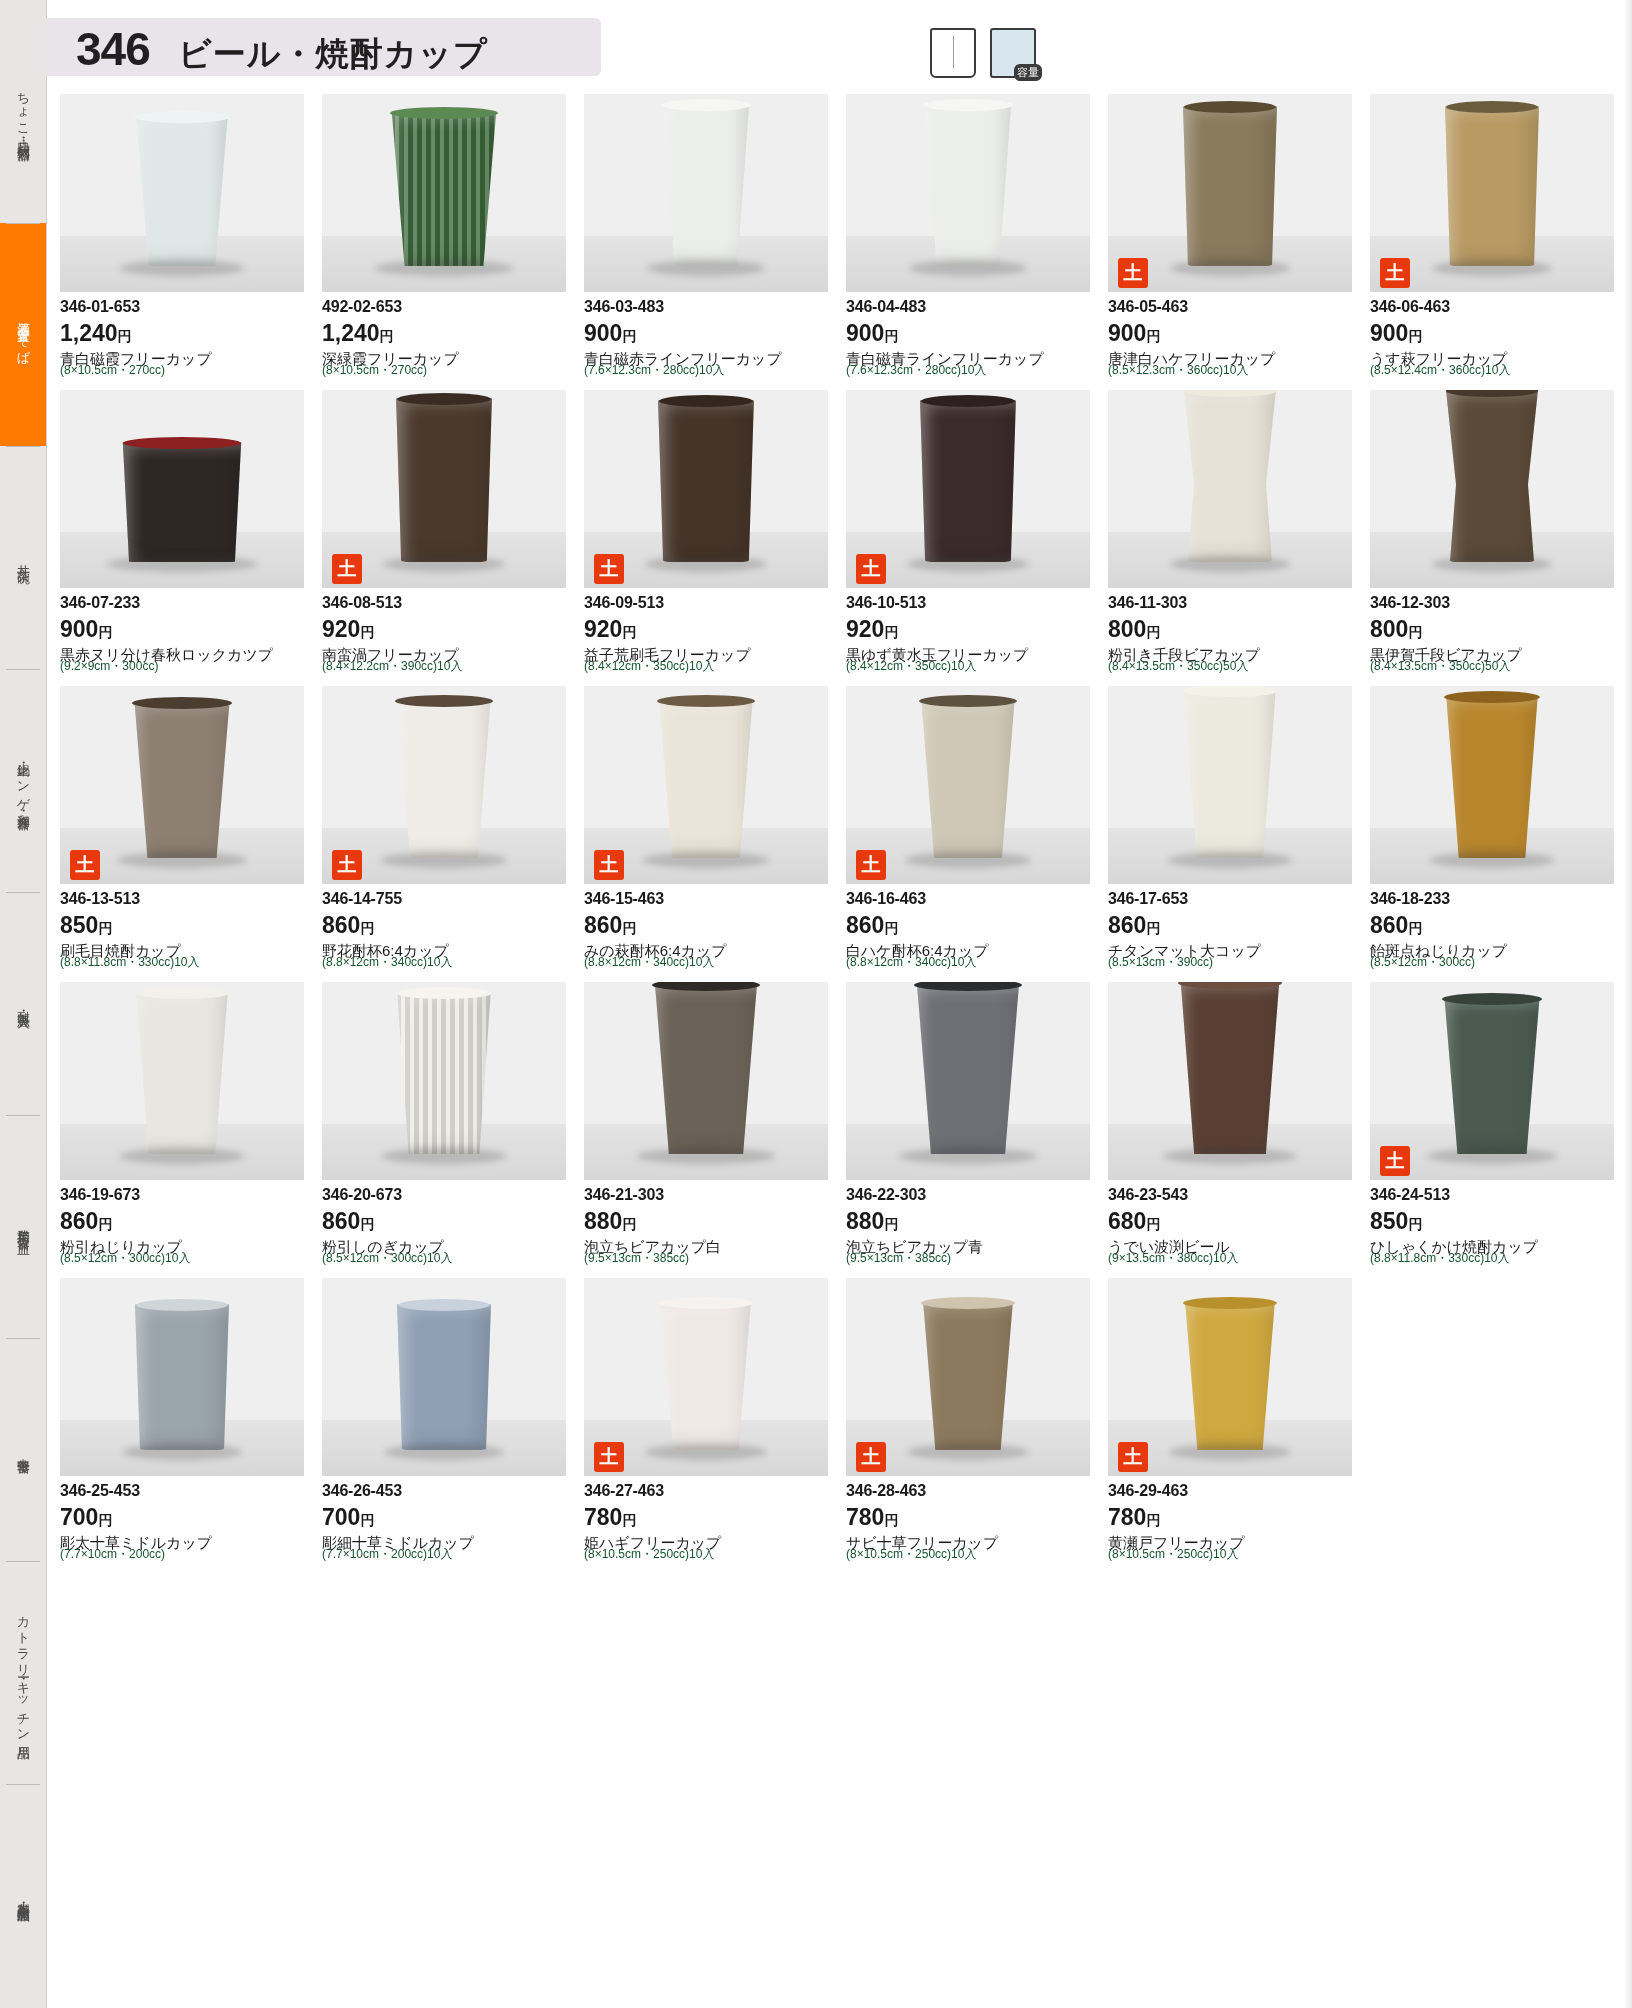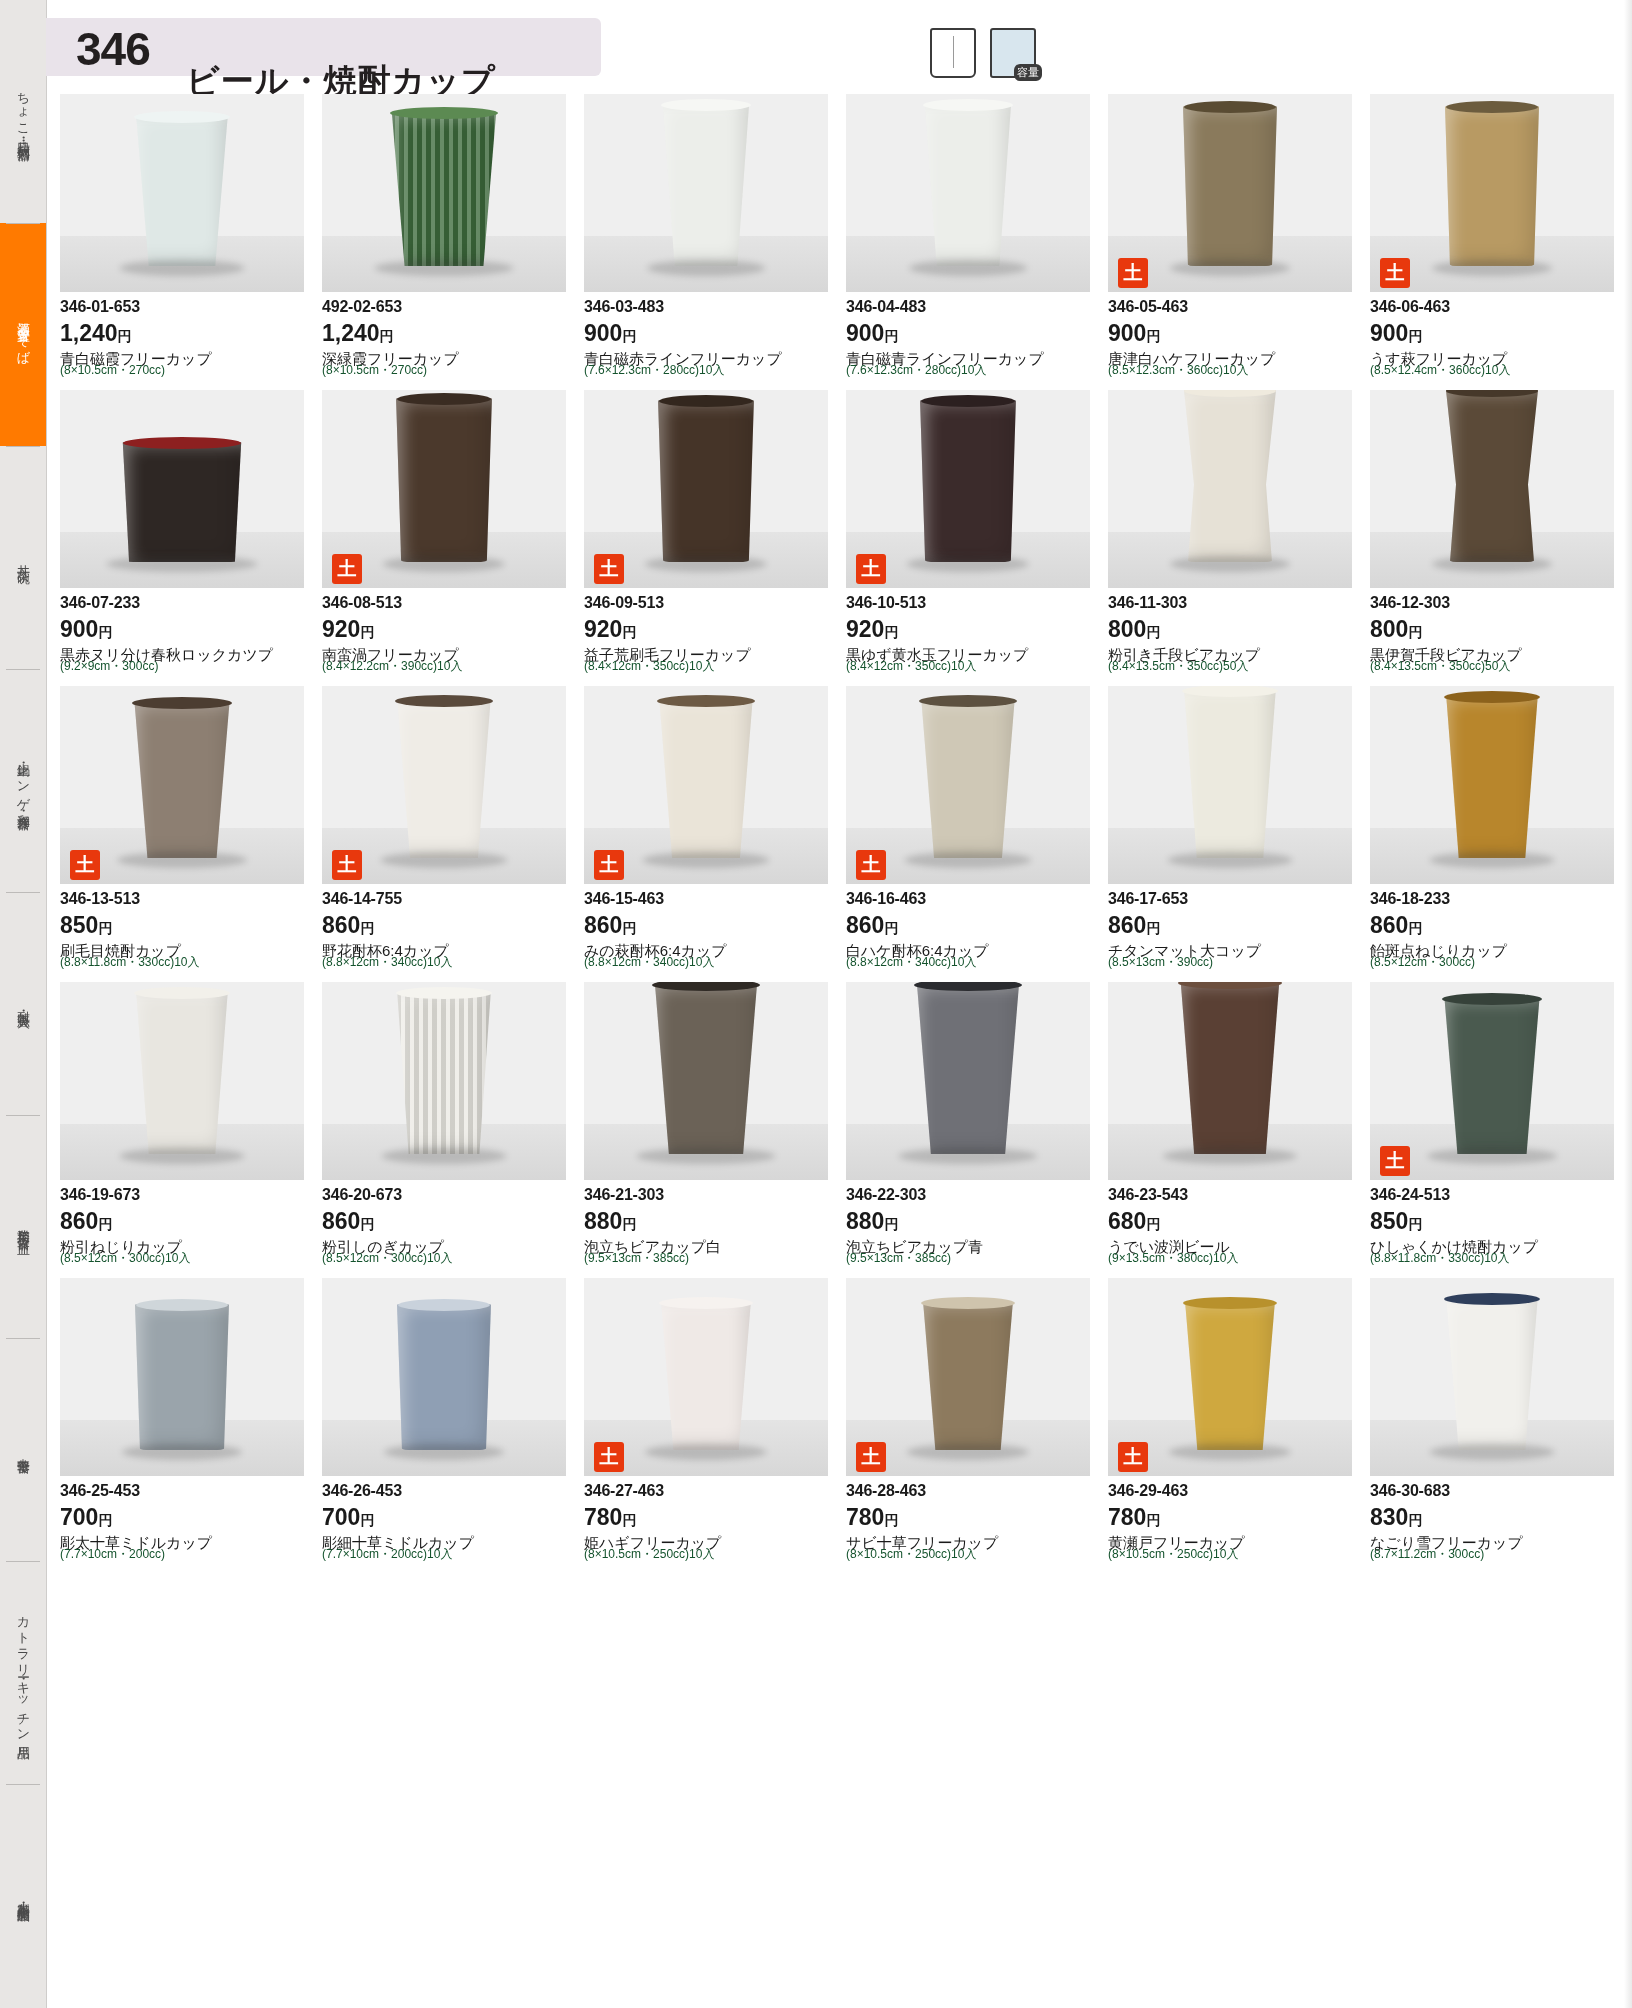--- a/index.html
+++ b/index.html
@@ -37,24 +37,23 @@
     position:absolute;left:0;top:18px;width:555px;height:58px;
     background:#e9e3ea;
     border-radius:0 6px 6px 0;
   }
   #page-number{
     position:absolute;left:30px;top:22px;
     font-size:46px;font-weight:bold;color:#231f20;
     letter-spacing:-1px;
   }
   #header-title{
-    position:absolute;left:140px;top:32px;
+    position:absolute;left:132px;top:32px;
     font-size:33px;font-weight:bold;color:#231f20;
     letter-spacing:1px;
-    margin-top:27px;
   }
   #legend{
     position:absolute;left:852px;top:24px;width:260px;height:54px;
   }
   .legend-icon{
     position:absolute;top:4px;width:42px;height:46px;
   }
   .legend-cup{
     left:32px;
     border:2px solid #3b3b3b;border-radius:3px 3px 6px 6px;
@@ -591,29 +590,15 @@
           <div class="rim" style="background: rgb(184, 145, 44); width: 94px; left: 4px;"></div>
           <div class="shadow"></div>
         </div>
         <div class="badge-clay">土</div>
       </div>
       <div class="code">346-29-463</div>
       <div class="price"><span>780</span><span class="yen">円</span></div>
       <div class="name">黄瀬戸フリーカップ</div>
       <div class="spec">(8×10.5cm・250cc)10入</div>
     </div>
-    <div class="cell">
-      <div class="photo">
-        <div class="floor"></div>
-        <div class="cup">
-          <div class="body" style="width: 104px; height: 152px; background: rgb(241, 240, 236); clip-path: polygon(6% 0%, 94% 0%, 82% 100%, 18% 100%);"></div>
-          <div class="rim" style="background: rgb(47, 63, 92); width: 96px; left: 4px;"></div>
-          <div class="shadow"></div>
-        </div>
-      </div>
-      <div class="code">346-30-683</div>
-      <div class="price"><span>830</span><span class="yen">円</span></div>
-      <div class="name">なごり雪フリーカップ</div>
-      <div class="spec">(8.7×11.2cm・300cc)</div>
-    </div>
   </div>
 
 <div id="page-edge"></div>
 
 </body></html>

